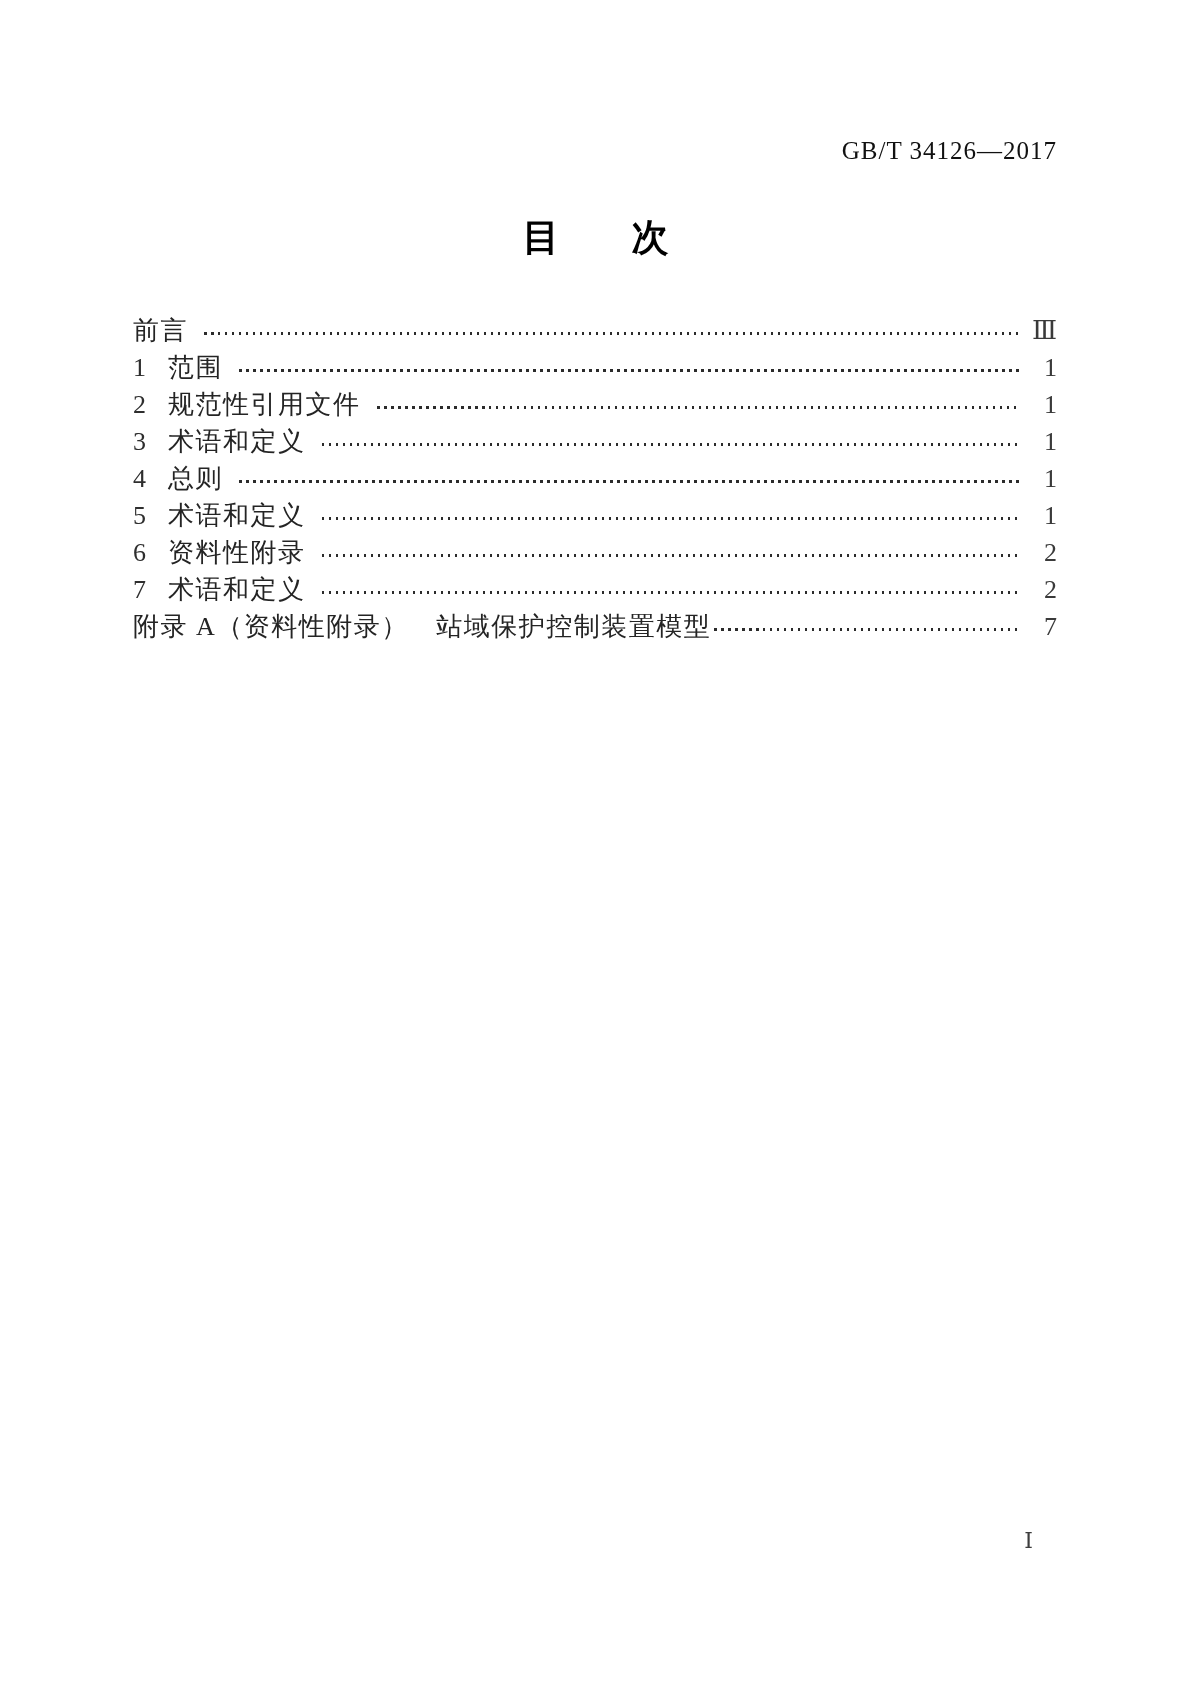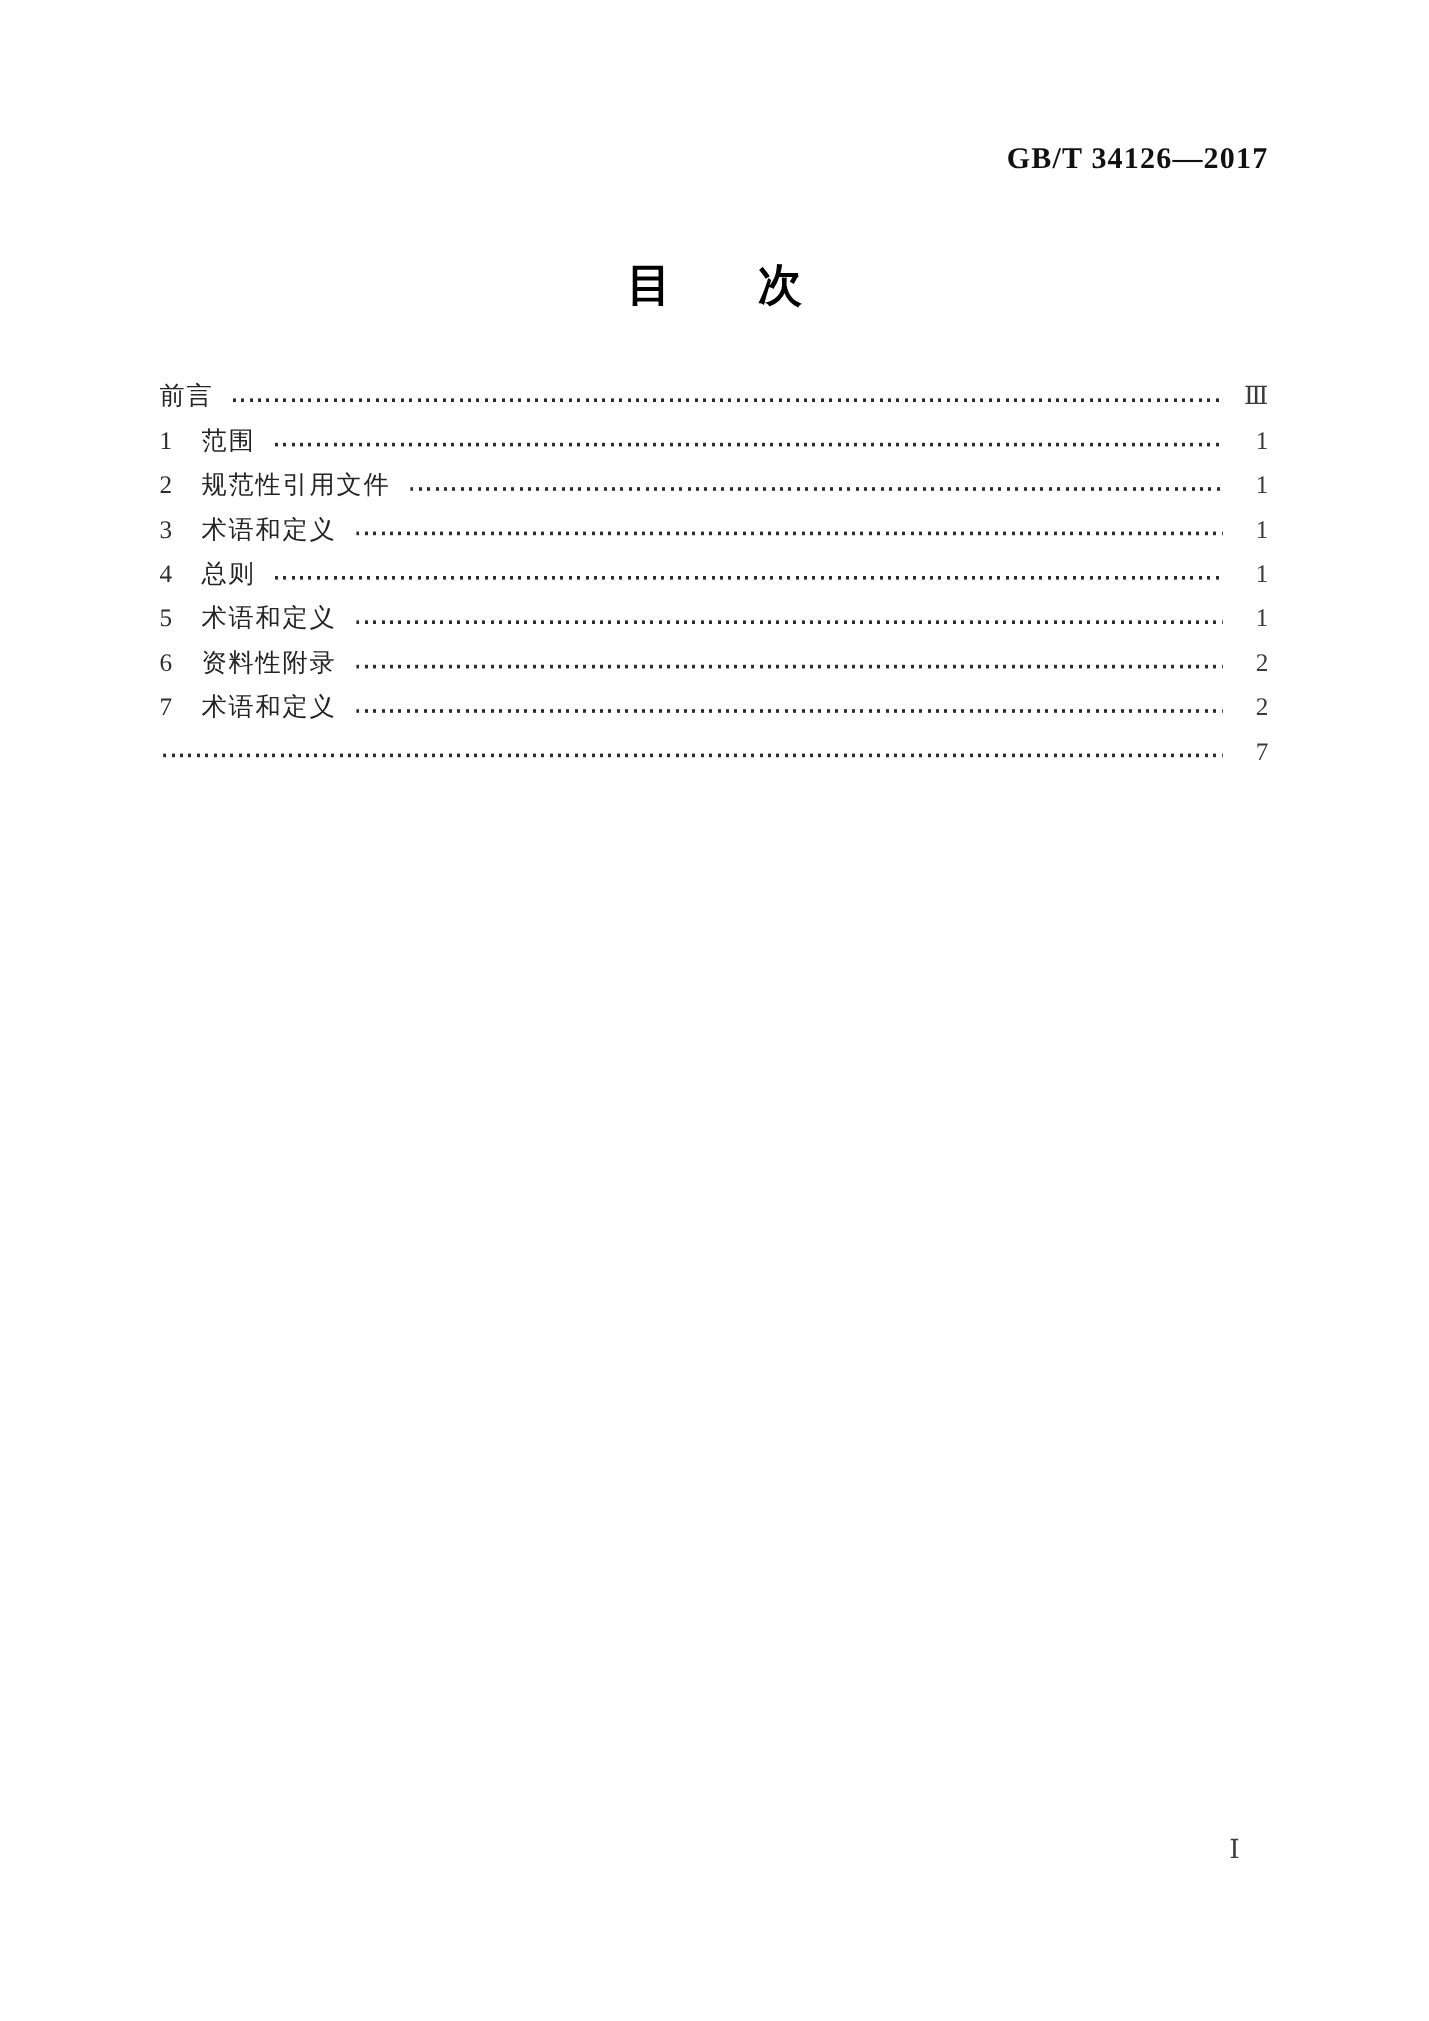--- a/index.html
+++ b/index.html
@@ -11,24 +11,24 @@
     position: relative;
     width: 1191px;
     height: 1684px;
     background: #ffffff;
     font-family: "Liberation Serif", "DejaVu Serif", "DejaVu Sans", serif;
     color: #242424;
     overflow: hidden;
   }
   .header-code {
     position: absolute;
-    top: 119px;
+    top: 137px;
     right: 134px;
     font-size: 25px;
-    font-weight: bold;
+    font-weight: normal;
     letter-spacing: 1px;
     color: #111111;
     font-family: "Liberation Serif", "DejaVu Serif", serif;
   }
   .doc-title {
     position: absolute;
     top: 216px;
     left: 0;
     width: 100%;
     margin: 0;
@@ -44,21 +44,21 @@
   .toc {
     position: absolute;
     top: 312px;
     left: 133px;
     right: 134px;
   }
   .toc-row {
     display: flex;
     align-items: center;
     height: 37px;
-    font-size: 21px;
+    font-size: 26px;
     line-height: 37px;
     color: #242424;
   }
   .toc-num {
     flex: 0 0 35px;
     color: #2e2e2e;
   }
   .toc-num:empty { display: none; }
   .toc-label {
     flex: 0 0 auto;
@@ -156,20 +156,21 @@
 
   <div class="toc-row">
     <span class="toc-num">7</span>
     <span class="toc-label">术语和定义</span>
     <span class="dot-leader"></span>
     <span class="toc-page">2</span>
   </div>
 
   <div class="toc-row">
 
+    <span class="toc-label">附录 A（资料性附录）　站域保护控制装置模型</span>
     <span class="dot-leader"></span>
     <span class="toc-page">7</span>
   </div>
 
 </div>
 
   <div class="folio">Ⅰ</div>
 
 </div>
 

